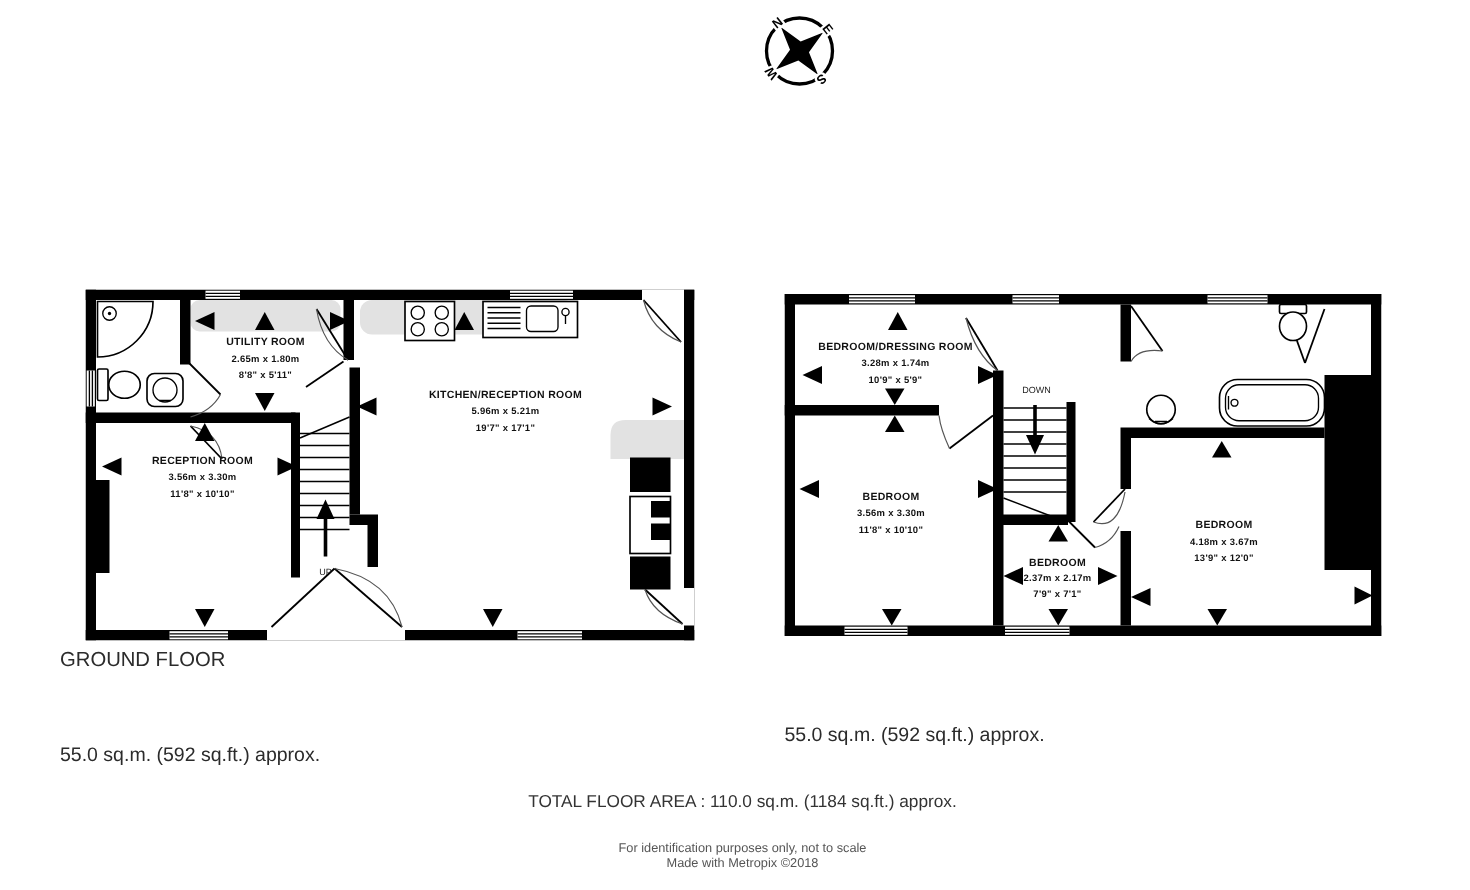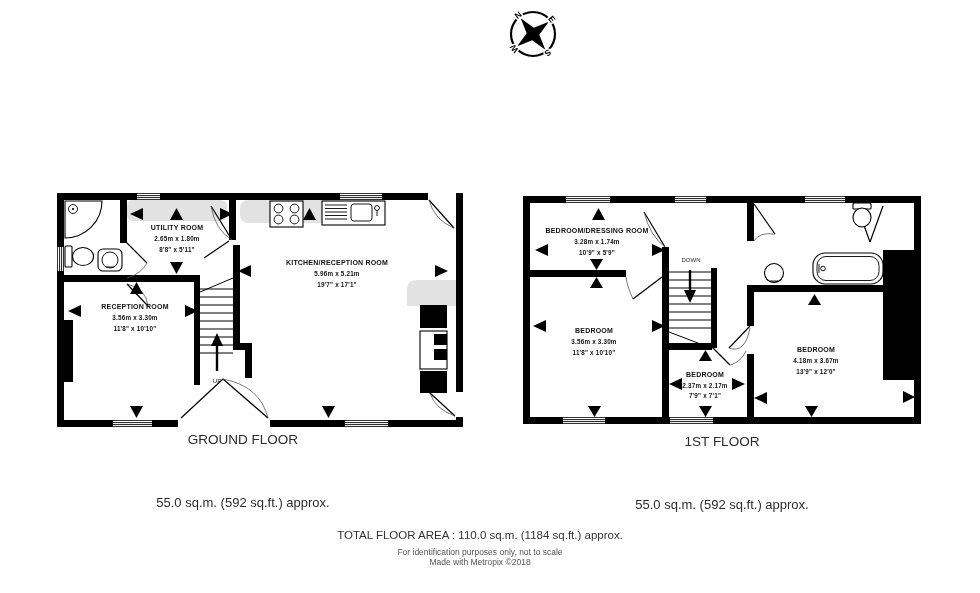--- a/index.html
+++ b/index.html
@@ -3,26 +3,26 @@
 <meta charset="utf-8">
 <style>
   html,body{margin:0;padding:0;background:#ffffff;}
   .page{position:relative;width:980px;height:593px;background:#ffffff;overflow:hidden;
         font-family:"Liberation Sans",sans-serif;}
   .abs{position:absolute;}
   svg text{font-family:"Liberation Sans",sans-serif;}
   .room-name{font-size:7px;font-weight:bold;fill:#111;letter-spacing:.2px;}
   .room-dim{font-size:6.3px;font-weight:bold;fill:#111;letter-spacing:.2px;}
   .stair-txt{font-size:6px;fill:#222;}
-  .floor-title{position:absolute;text-align:center;color:#2b2b2b;}
+  .floor-title{position:absolute;text-align:left;color:#2b2b2b;}
   .floor-title .t1{font-size:13.5px;line-height:15px;}
   .floor-title .t2{font-size:13px;line-height:15px;margin-top:48px;}
-  .footer{position:absolute;left:0;top:528px;width:960px;text-align:center;color:#333;}
+  .footer{position:absolute;left:0;top:528px;width:960px;text-align:center;color:#333;padding-left:15px;}
   .footer .f1{font-size:11.5px;line-height:14px;color:#333;}
-  .footer .f2{font-size:8.5px;line-height:10px;color:#555;margin-top:5px;}
+  .footer .f2{font-size:8.5px;line-height:10px;color:#555;margin-top:18px;}
   .footer .f3{font-size:8.5px;line-height:10px;color:#555;}
   .wall{fill:#000;}
   .win{fill:#fff;}
   .winline{stroke:#000;stroke-width:.9;}
   .doorleaf{stroke:#000;stroke-width:1.2;fill:none;}
   .swing{stroke:#555;stroke-width:.8;fill:none;}
   .fix{fill:#fff;stroke:#000;stroke-width:1.1;}
   .fixthin{fill:none;stroke:#000;stroke-width:.9;}
   .counter{fill:#e2e2e2;}
   .tread{stroke:#000;stroke-width:1;}
@@ -316,21 +316,20 @@
       <text class="room-dim" x="293" y="167">4.18m x 3.67m</text>
       <text class="room-dim" x="293" y="178">13'9" x 12'0"</text>
     </g>
   </svg>
 
   <div class="floor-title" style="left:40px;top:432px;width:406px;">
     <div class="t1">GROUND FLOOR</div>
     <div class="t2">55.0 sq.m. (592 sq.ft.) approx.</div>
   </div>
   <div class="floor-title" style="left:523px;top:434px;width:398px;">
-    <div class="t1">1ST FLOOR</div>
     <div class="t2">55.0 sq.m. (592 sq.ft.) approx.</div>
   </div>
 
   <div class="footer">
     <div class="f1">TOTAL FLOOR AREA : 110.0 sq.m. (1184 sq.ft.) approx.</div>
     <div class="f2">For identification purposes only, not to scale</div>
     <div class="f3">Made with Metropix ©2018</div>
   </div>
 
 </div>

